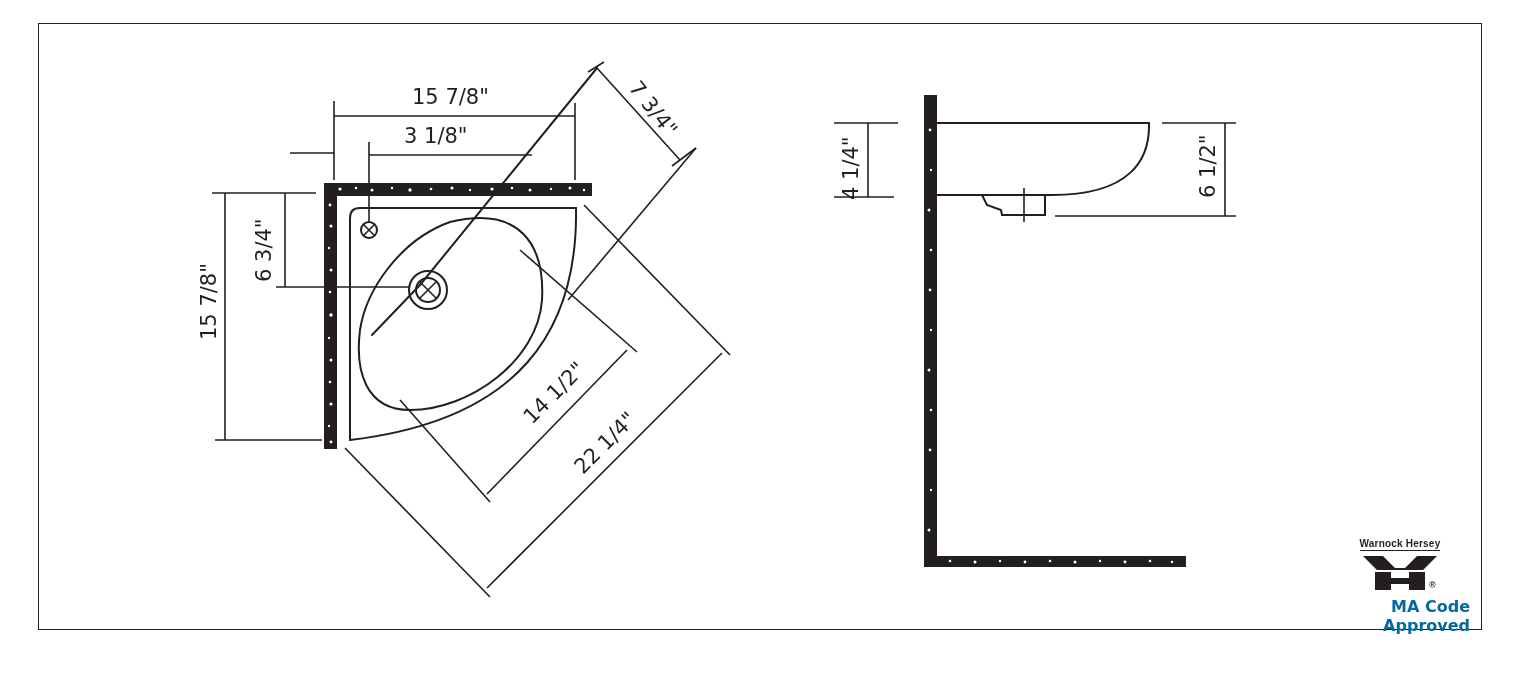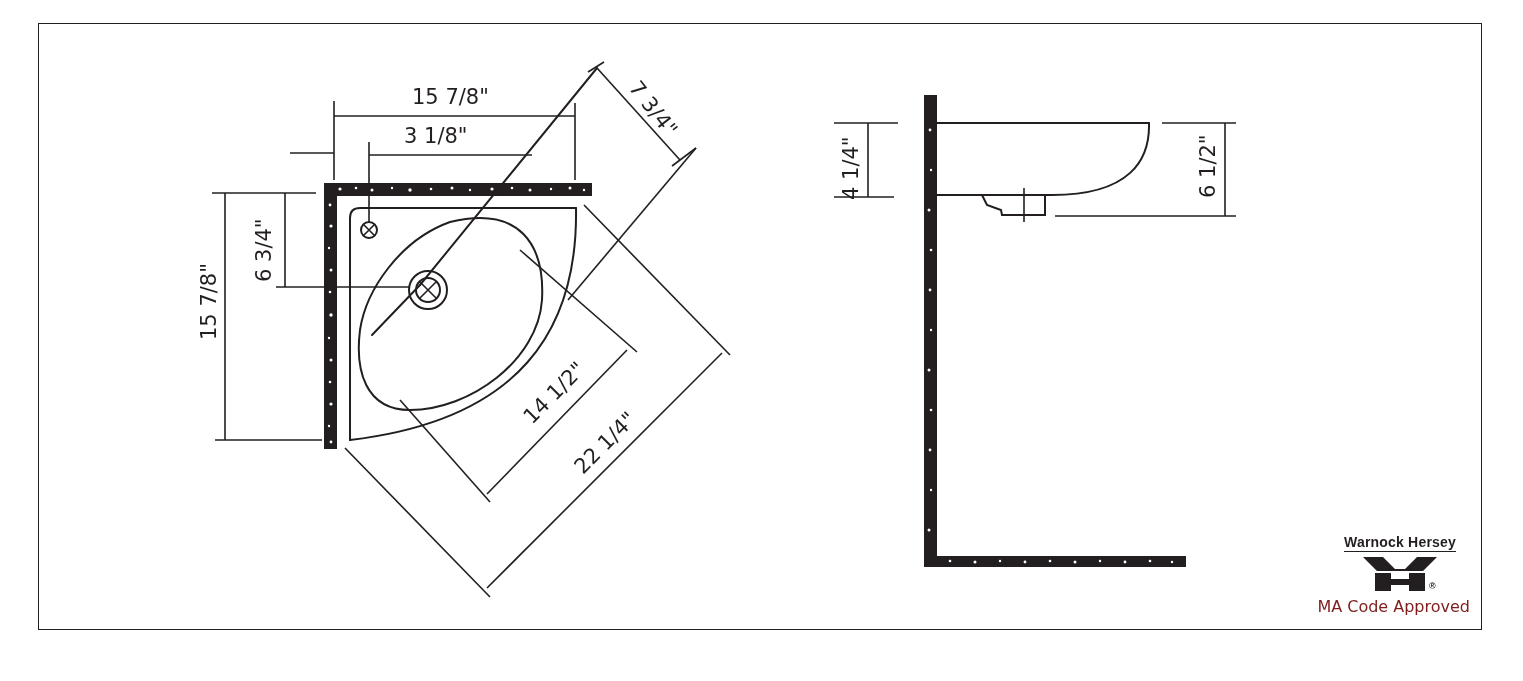--- a/index.html
+++ b/index.html
@@ -5,23 +5,23 @@
     html, body { margin: 0; padding: 0; background: #ffffff; }
     body { width: 1523px; height: 681px; position: relative; overflow: hidden; font-family: "Liberation Sans", "DejaVu Sans", sans-serif; }
     .frame { position: absolute; left: 38px; top: 23px; width: 1444px; height: 607px; border: 1.5px solid #231f20; box-sizing: border-box; }
     svg.drawing { position: absolute; left: 0; top: 0; }
     .dim { font-family: "DejaVu Sans", "Liberation Sans", sans-serif; font-size: 21px; fill: #231f20; }
     .ln { stroke: #231f20; stroke-width: 2; fill: none; stroke-linecap: round; }
     .thin { stroke: #231f20; stroke-width: 1.6; fill: none; }
     .wall { fill: #231f20; }
     .speck { fill: #ffffff; }
     .logo { position: absolute; left: 1330px; top: 533px; width: 140px; text-align: center; }
-    .logo-brand { font-family: "Liberation Sans", sans-serif; font-weight: bold; font-size: 14px; color: #231f20; border-bottom: 1.5px solid #231f20; display: inline-block; padding-bottom: 1px; letter-spacing: 0.2px; }
+    .logo-brand { font-family: "Liberation Sans", sans-serif; font-weight: bold; font-size: 10px; color: #231f20; border-bottom: 1.5px solid #231f20; display: inline-block; padding-bottom: 1px; letter-spacing: 0.2px; }
     .logo-mark { display: block; margin: 3px auto 0 auto; }
-    .approved { position: absolute; left: 1300px; top: 597px; width: 170px; text-align: right; font-family: "DejaVu Sans", "Liberation Sans", sans-serif; font-size: 16px; color: #7f1d1d; }
+    .approved { position: absolute; left: 1300px; top: 597px; width: 170px; text-align: right; font-family: "DejaVu Sans", "Liberation Sans", sans-serif; font-size: 16px; color: #0369a1; font-weight: bold; }
   </style>
 </head>
 <body>
 
 <div class="frame"></div>
 
 <svg class="drawing" width="1523" height="681" viewBox="0 0 1523 681">
 
   <g>
 

